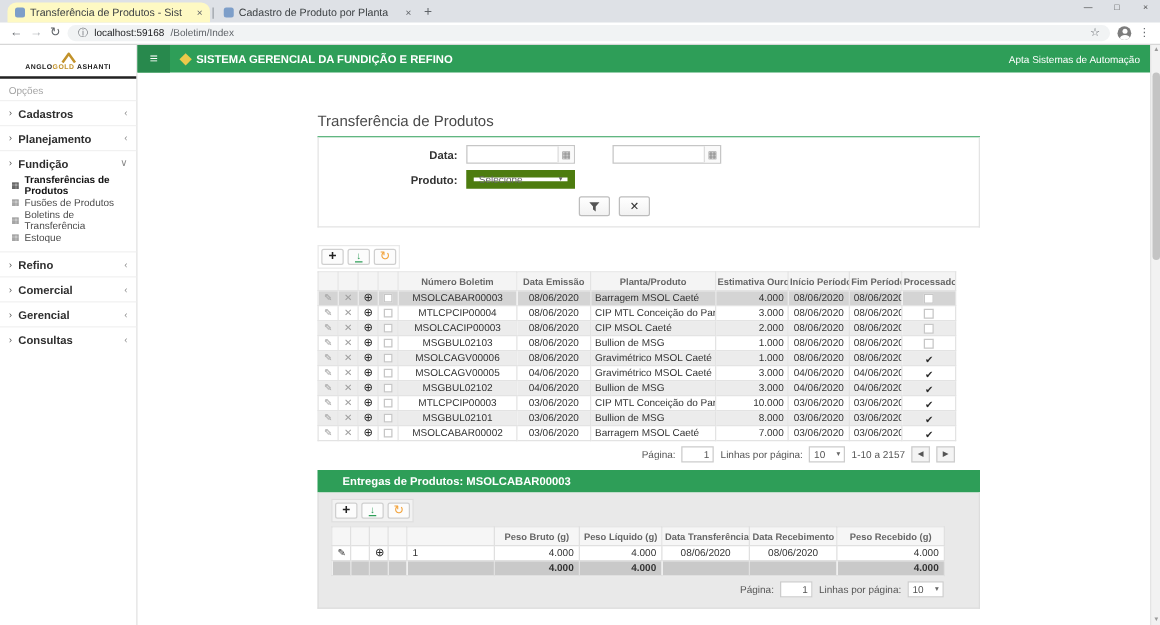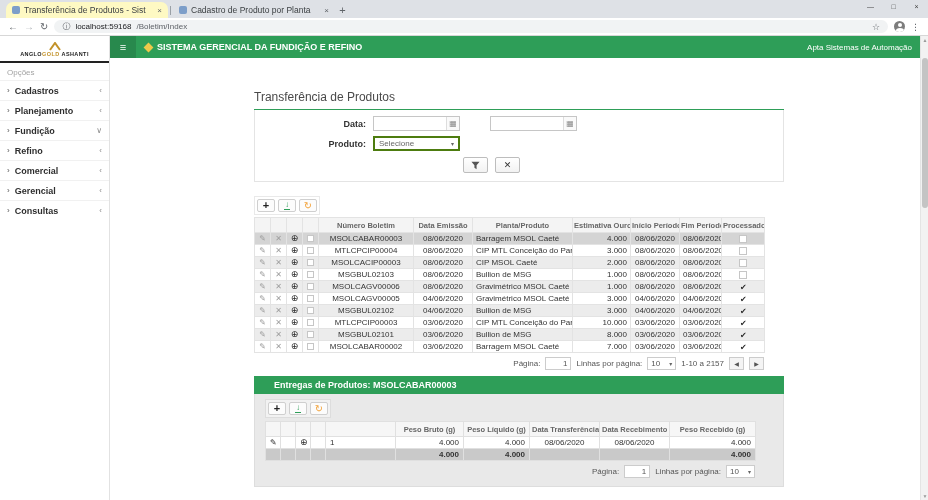--- a/index.html
+++ b/index.html
@@ -59,21 +59,21 @@
 .page-title{font-size:12px;color:#4a4a4a;padding-bottom:5px;border-bottom:1px solid #2e9e58;}
 
 
 .panel-hd{margin-top:8px;background:#2e9e58;color:#fff;font-size:9px;font-weight:bold;padding:4px 8px;}
 .filter-body{border:1px solid #e4e4e4;border-top:none;padding:6px 0 8px;background:#fff;}
 .f-row{display:flex;align-items:center;margin-bottom:5px;}
 .f-label{width:118px;text-align:right;font-size:9px;font-weight:bold;padding-right:7px;color:#333;}
 .inp{width:87px;height:15px;border:1px solid #c6c6c6;background:#fff;display:flex;align-items:center;}
 .inp .cal{margin-left:auto;width:13px;height:13px;border-left:1px solid #ddd;display:flex;align-items:center;justify-content:center;font-size:8px;color:#888;background:#fafafa;}
 .gap30{width:30px;}
-.sel{width:87px;height:15px;border:2px solid #4d7c0f;background:#fff;display:flex;align-items:center;padding:0 4px;font-size:8px;color:#666;}
+.sel{width:87px;height:15px;border:6px solid #4d7c0f;background:#fff;display:flex;align-items:center;padding:0 4px;font-size:8px;color:#666;}
 .sel .ar{margin-left:auto;font-size:6px;color:#666;}
 .f-actions{display:flex;justify-content:center;gap:7px;margin-top:6px;padding-right:55px;}
 .fbtn{width:25px;height:16px;border:1px solid #bdbdbd;border-radius:2px;background:linear-gradient(#fff,#f2f2f2);display:flex;align-items:center;justify-content:center;font-size:9px;color:#444;}
 .fbtn .bold-x{font-weight:bold;color:#333;}
 
 
 .toolbar{display:flex;gap:3px;margin-top:14px;border:1px solid #e9e9e9;background:#fff;padding:2px;width:max-content;}
 .tbtn{min-width:18px;height:13px;border:1px solid #cfcfcf;border-radius:2px;background:#fcfcfc;display:flex;align-items:center;justify-content:center;font-size:9px;padding:0 2px;}
 .tbtn.add{font-size:11px;font-weight:bold;color:#222;line-height:1;}
 .tbtn.dl{color:#2e9e58;}
@@ -176,20 +176,38 @@
       </div>
       <div class="nav-item">
         <span class="bullet">›</span>
         <span>Planejamento</span>
         <span class="chev">‹</span>
       </div>
       <div class="nav-item">
         <span class="bullet">›</span>
         <span>Fundição</span>
         <span class="chev">∨</span>
+      </div>
+      <div class="subnav">
+        <div class="sub-item active">
+          <span class="sic">▦</span>
+          <span>Transferências de Produtos</span>
+        </div>
+        <div class="sub-item">
+          <span class="sic">▦</span>
+          <span>Fusões de Produtos</span>
+        </div>
+        <div class="sub-item">
+          <span class="sic">▦</span>
+          <span>Boletins de Transferência</span>
+        </div>
+        <div class="sub-item">
+          <span class="sic">▦</span>
+          <span>Estoque</span>
+        </div>
       </div>
       <div class="nav-item">
         <span class="bullet">›</span>
         <span>Refino</span>
         <span class="chev">‹</span>
       </div>
       <div class="nav-item">
         <span class="bullet">›</span>
         <span>Comercial</span>
         <span class="chev">‹</span>

